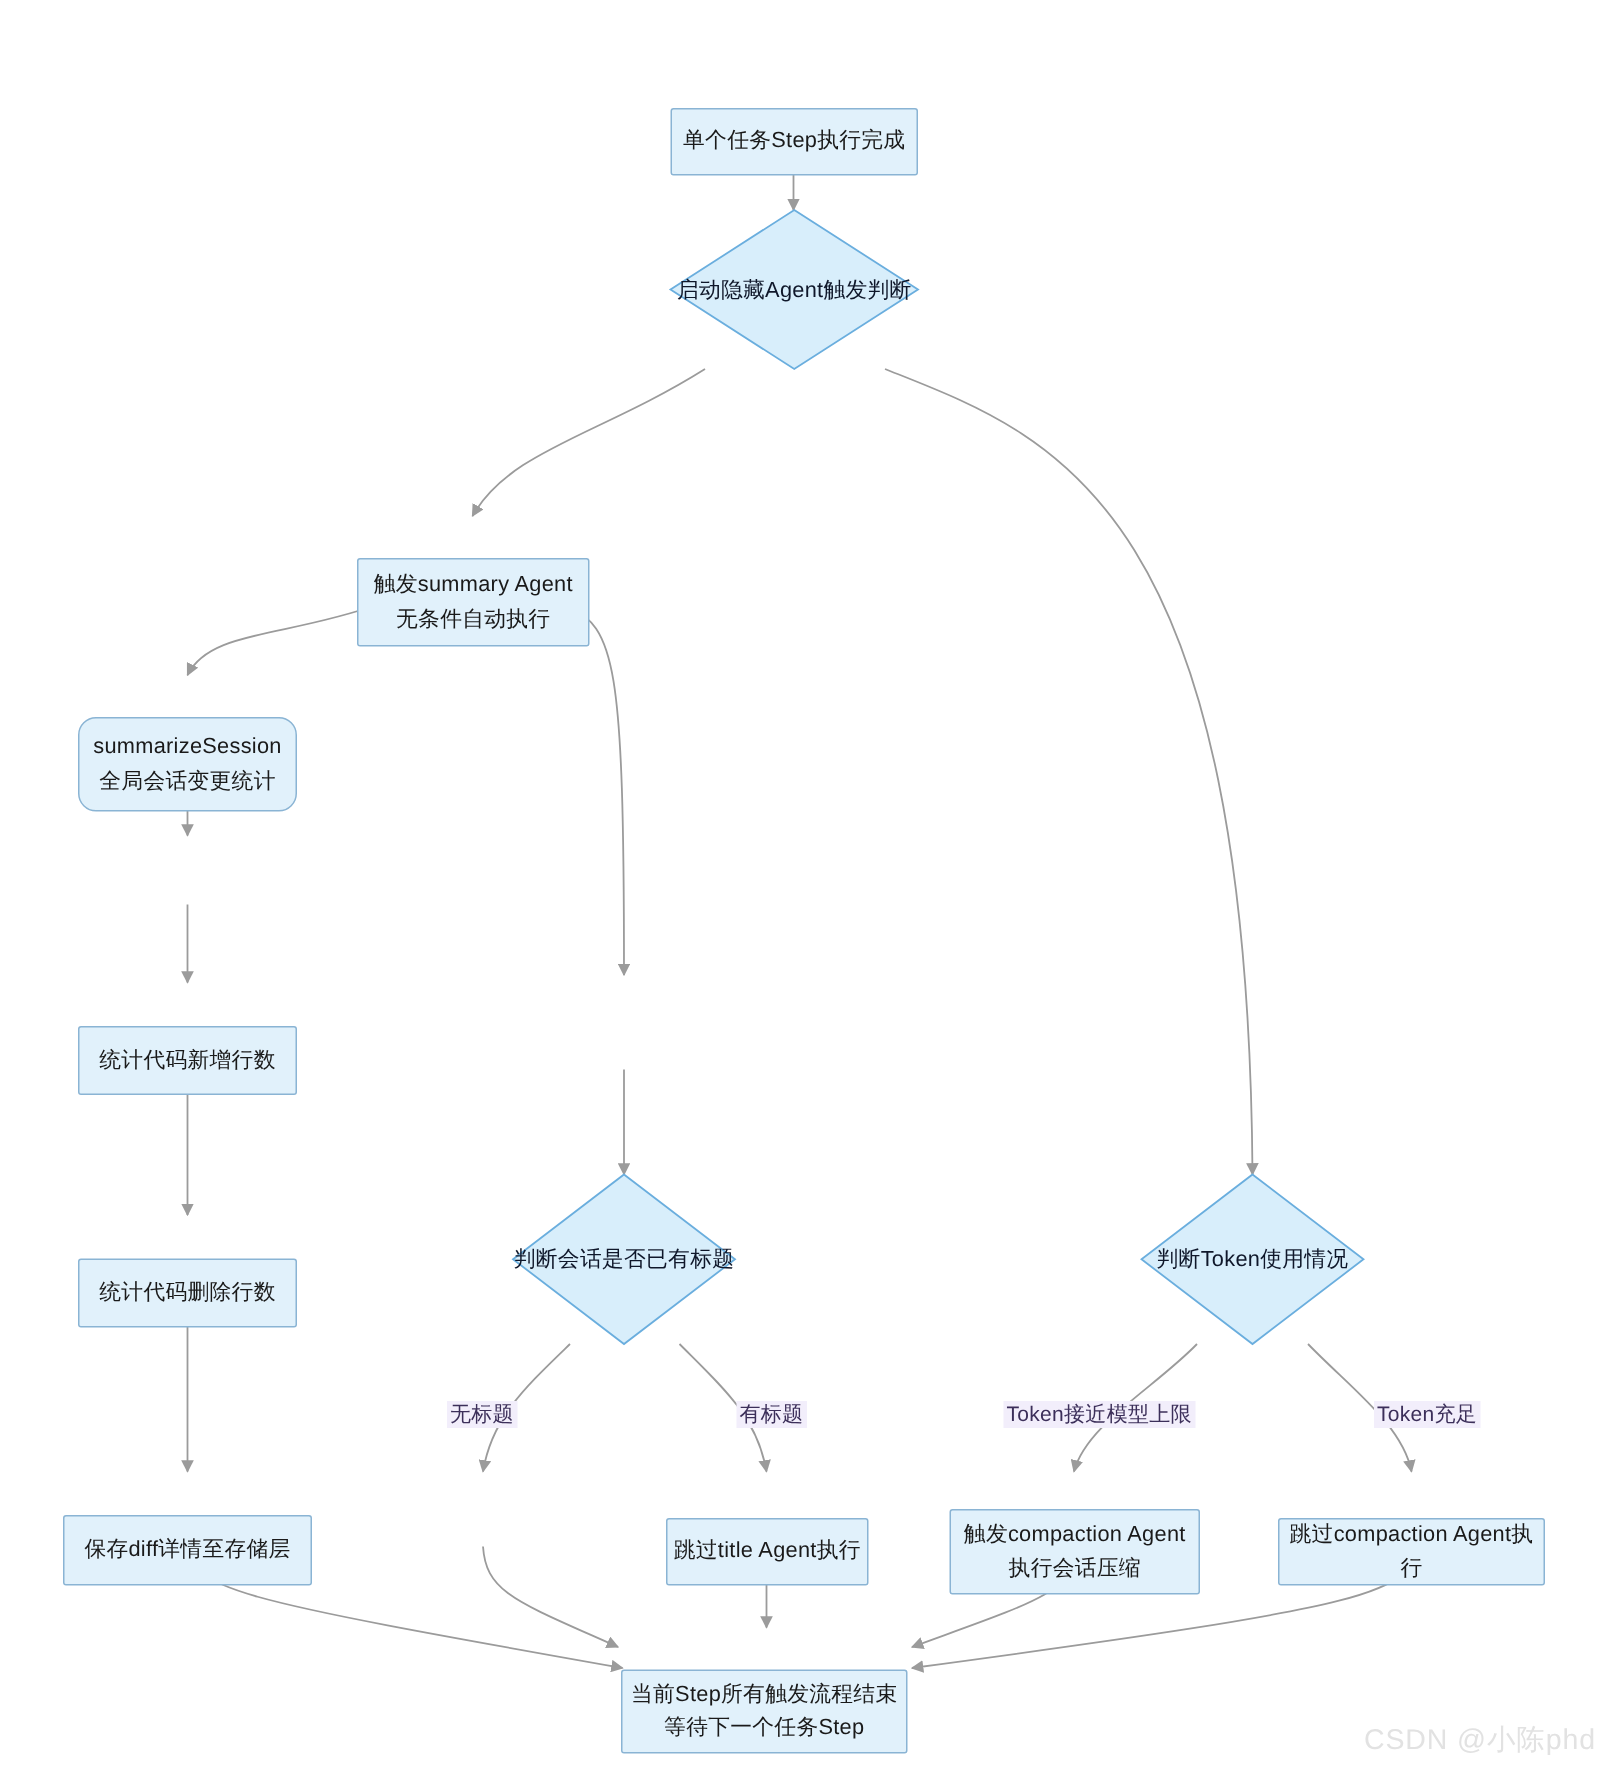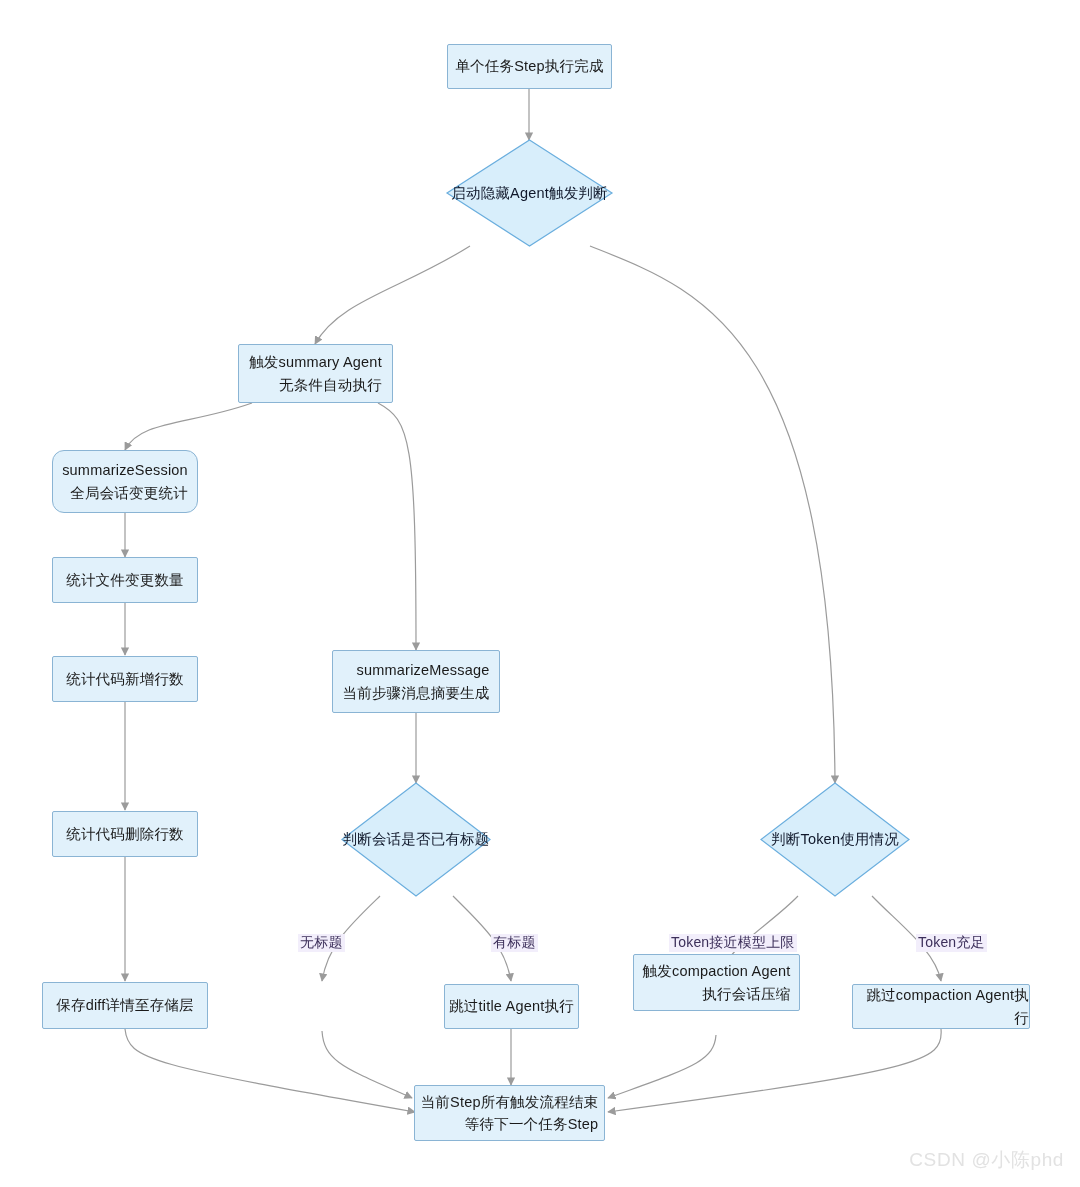--- a/index.html
+++ b/index.html
@@ -24,26 +24,27 @@
     width: 1080px;
     height: 1187px;
     pointer-events: none;
   }
   .node {
     position: absolute;
     box-sizing: border-box;
     display: flex;
     align-items: center;
     justify-content: center;
-    text-align: right;
+    text-align: center;
     color: #1a1a1a;
     font-size: 14.5px;
     line-height: 1.55;
     letter-spacing: 0.2px;
     white-space: pre-line;
+    margin-top: 28px;
   }
   .node.process {
     background: #e1f1fb;
     border: 1px solid #8ab4d4;
     border-radius: 2px;
   }
   .diamond-wrap {
     position: absolute;
   }
   .diamond-wrap svg {
@@ -153,61 +154,54 @@
   <div class="node process" style="left:238px; top:344px; width:155px; height:59px;">
     <span>触发summary Agent
 无条件自动执行</span>
   </div>
 
   <div class="node process" style="left:52px; top:450px; width:146px; height:63px;border-radius:12px;">
     <span>summarizeSession
 全局会话变更统计</span>
   </div>
 
-  <div class="node process" style="left:52px; top:557px; width:146px; height:46px;">
-    <span>统计文件变更数量</span>
-  </div>
 
   <div class="node process" style="left:52px; top:656px; width:146px; height:46px;">
     <span>统计代码新增行数</span>
   </div>
 
   <div class="node process" style="left:52px; top:811px; width:146px; height:46px;">
     <span>统计代码删除行数</span>
   </div>
 
   <div class="node process" style="left:42px; top:982px; width:166px; height:47px;">
     <span>保存diff详情至存储层</span>
   </div>
 
-  <div class="node process" style="left:332px; top:650px; width:168px; height:63px;">
-    <span>summarizeMessage
-当前步骤消息摘要生成</span>
-  </div>
 
   <div class="diamond-wrap" style="left:342px; top:783px; width:148px; height:113px;">
     <svg width="148" height="113" viewBox="0 0 148 113">
       <polygon points="74,0 148,56.5 74,113 0,56.5" fill="#d8eefb" stroke="#6aaede" stroke-width="1.2"></polygon>
     </svg>
     <div class="diamond-label">判断会话是否已有标题</div>
   </div>
 
 
   <div class="node process" style="left:444px; top:984px; width:135px; height:45px;">
     <span>跳过title Agent执行</span>
   </div>
 
   <div class="diamond-wrap" style="left:761px; top:783px; width:148px; height:113px;">
     <svg width="148" height="113" viewBox="0 0 148 113">
       <polygon points="74,0 148,56.5 74,113 0,56.5" fill="#d8eefb" stroke="#6aaede" stroke-width="1.2"></polygon>
     </svg>
     <div class="diamond-label">判断Token使用情况</div>
   </div>
 
-  <div class="node process" style="left:633px; top:954px; width:167px; height:57px;">
+  <div class="node process" style="left:633px; top:978px; width:167px; height:57px;">
     <span>触发compaction Agent
 执行会话压缩</span>
   </div>
 
   <div class="node process" style="left:852px; top:984px; width:178px; height:45px;">
     <span>跳过compaction Agent执行</span>
   </div>
 
   <div class="node process" style="left:414px; top:1085px; width:191px; height:56px;">
     <span>当前Step所有触发流程结束

